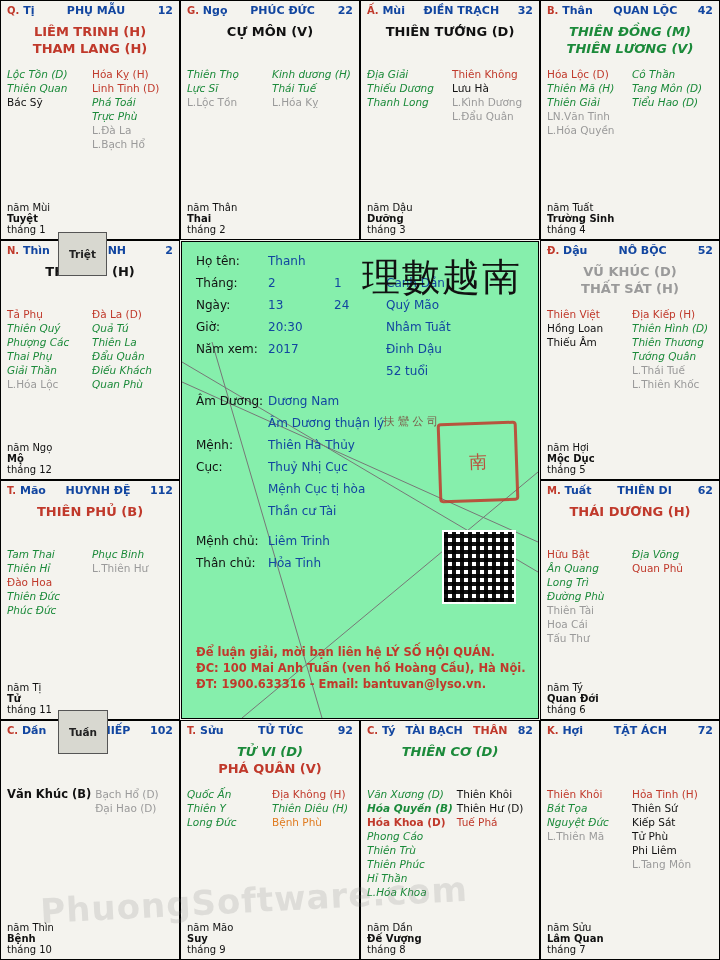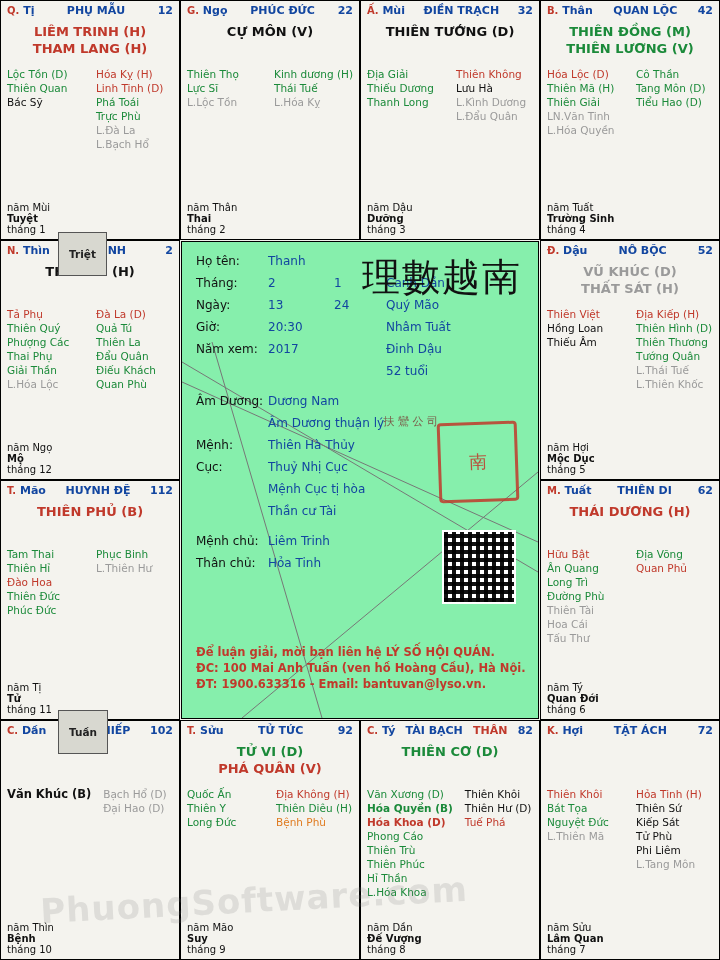--- a/index.html
+++ b/index.html
@@ -39,27 +39,27 @@
     position:absolute;top:22px;left:0;width:100%;
     text-align:center;
     font-size:13px;font-weight:bold;color:#c0392b;
     line-height:17px;
   }
   .stars-main .green{color:#1b8a3a;}
   .cols{
     position:absolute;top:66px;left:0;width:100%;
     display:flex;
     padding:0 6px;box-sizing:border-box;
-    gap:12px;
+    gap:4px;
   }
   .col{flex:1;line-height:14px;font-size:10.5px;}
   .col.c2{flex:1;}
   .col div{white-space:nowrap;}
   .red{color:#c0392b;}
-  .green{color:#1b8a3a;}
+  .green{color:#1b8a3a;font-style:italic;}
   .grey{color:#9a9a9a;}
   .black{color:#111;}
   .orange{color:#e07b20;}
   .cell .foot{
     position:absolute;bottom:4px;left:0;width:100%;
     display:flex;justify-content:space-between;
     padding:0 6px;box-sizing:border-box;
     font-size:10px;color:#111;flex-direction:column;
   }
   .foot .mid{font-weight:bold;}

